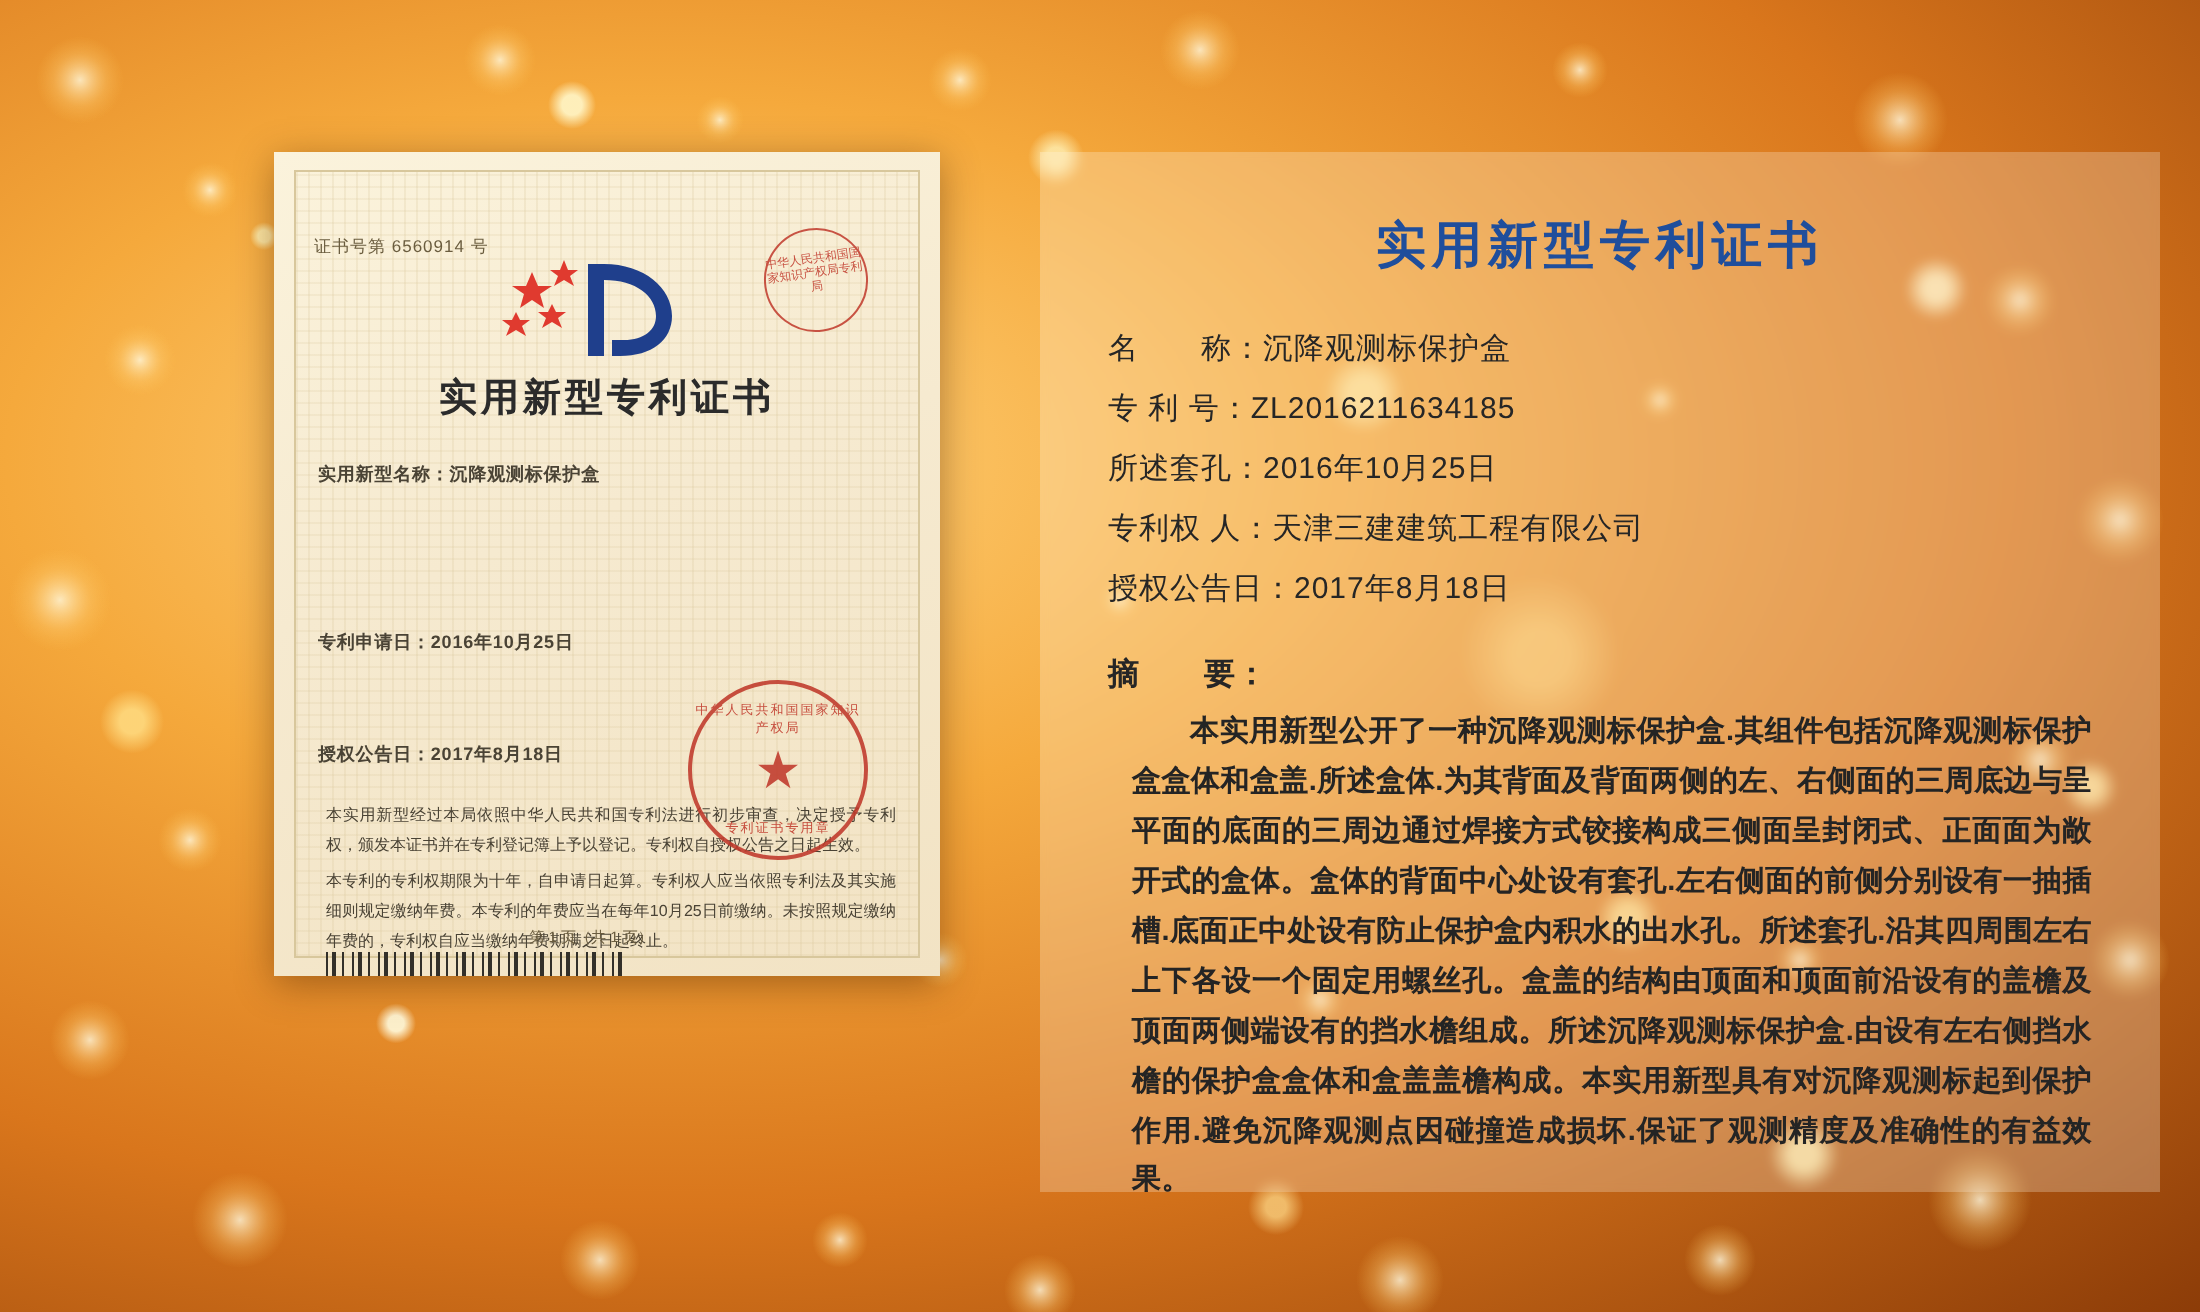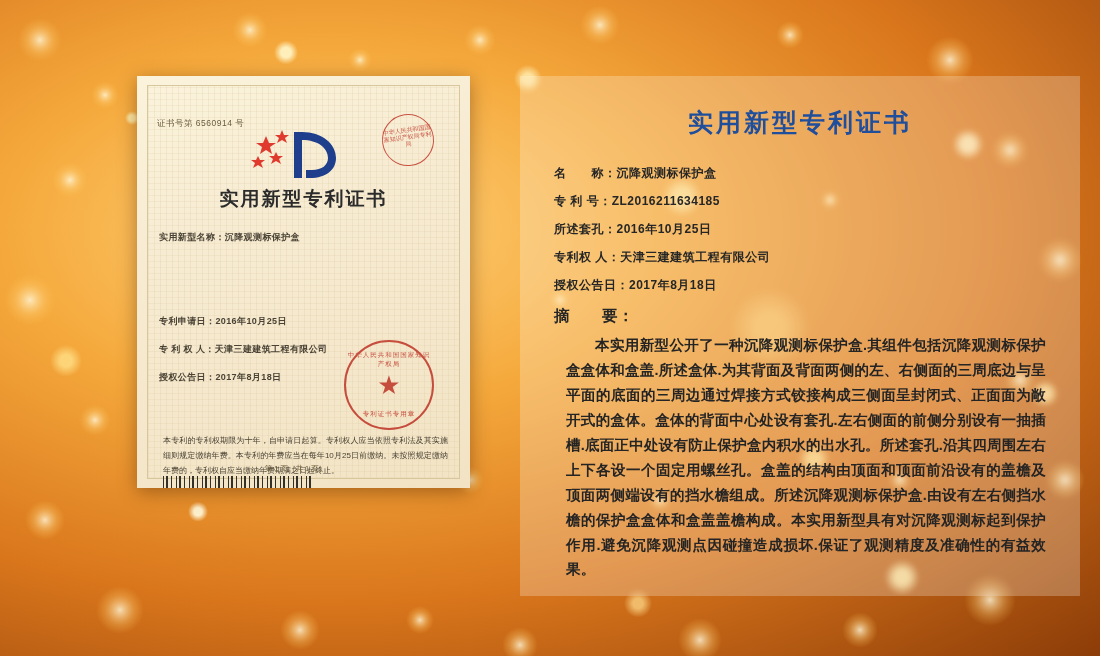--- a/index.html
+++ b/index.html
@@ -209,36 +209,36 @@
   }
   #panel-title {
     text-align: center;
     font-size: 25px;
     font-weight: bold;
     color: #1f4e9c;
     letter-spacing: 3px;
     margin: 8px 0 26px 0;
   }
   .meta-row {
-    font-size: 12px;
-    font-weight: bold;
+    font-size: 15px;
+    font-weight: normal;
     color: #262626;
     margin-bottom: 11px;
     letter-spacing: .5px;
     white-space: nowrap;
   }
   .meta-label {
     display: inline-block;
   }
   #abstract-label {
     font-size: 15.5px;
     font-weight: bold;
     color: #262626;
     letter-spacing: .5px;
-    margin-top: 12px;
+    margin-top: 23px;
     margin-bottom: 6px;
   }
   #abstract-text {
     font-size: 14.5px;
     font-weight: bold;
     line-height: 1.72;
     color: #242424;
     text-align: justify;
     text-indent: 2em;
     letter-spacing: .2px;
@@ -307,23 +307,23 @@
         <polygon points="32,26 34,30 39,30 35,33 37,38 32,35 27,38 29,33 25,30 30,30"></polygon>
       </g>
     </svg>
 
     <div class="cert-stamp-tl">中华人民共和国国家知识产权局专利局</div>
 
     <div class="cert-title">实用新型专利证书</div>
 
     <div class="cert-field" style="top:155px">实用新型名称：沉降观测标保护盒</div>
     <div class="cert-field" style="top:239px">专利申请日：2016年10月25日</div>
-    <div class="cert-field" style="top:267px">专 利 权 人：天津三建建筑工程有限公司</div>
     <div class="cert-field" style="top:295px">授权公告日：2017年8月18日</div>
 
+    <div class="cert-body" style="top:325px">本实用新型经过本局依照中华人民共和国专利法进行初步审查，决定授予专利权，颁发本证书并在专利登记簿上予以登记。专利权自授权公告之日起生效。</div>
     <div class="cert-body" style="top:358px">本专利的专利权期限为十年，自申请日起算。专利权人应当依照专利法及其实施细则规定缴纳年费。本专利的年费应当在每年10月25日前缴纳。未按照规定缴纳年费的，专利权自应当缴纳年费期满之日起终止。</div>
 
     <div class="cert-barcode"></div>
 
     <div class="cert-sign-label">局长<br>申长雨</div>
     <div class="cert-sign-script">申长雨</div>
 
     <div class="cert-redseal">
       <div class="arc-top">中华人民共和国国家知识产权局</div>
       <div class="star">★</div>

